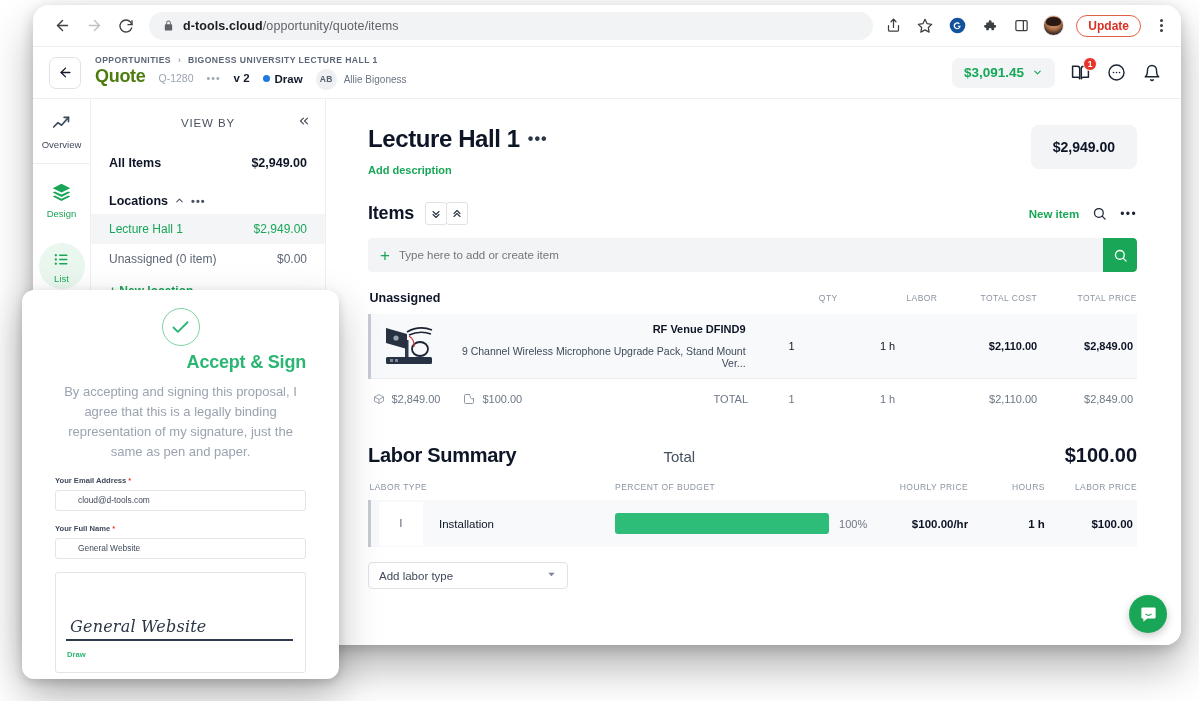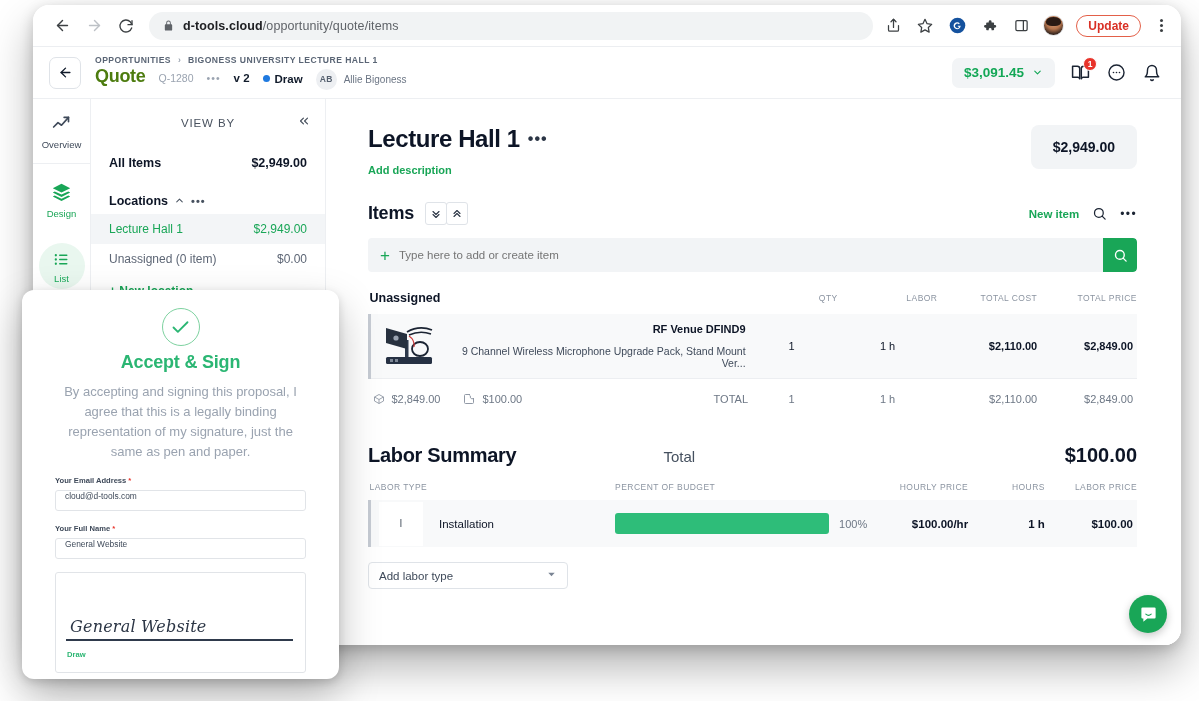--- a/index.html
+++ b/index.html
@@ -244,27 +244,27 @@
   .modal {
     position: absolute; left: 22px; top: 290px; width: 317px; height: 389px;
     background: #fff; border-radius: 12px;
     box-shadow: 0 18px 40px rgba(0,0,0,0.26), 0 3px 10px rgba(0,0,0,0.14);
     padding: 12px 33px 0; text-align: center; overflow: hidden;
   }
   .check-circle {
     width: 38px; height: 38px; border-radius: 50%; border: 1.6px solid #7ed2a0;
     margin: 6px auto 0; display: flex; align-items: center; justify-content: center;
   }
-  .modal-h { color: #2bb673; font-size: 18px; font-weight: 700; margin-top: 6px; letter-spacing: -.2px; }
+  .modal-h { color: #2bb673; font-size: 18px; font-weight: 700; margin-top: 6px; letter-spacing: -.2px; text-align: right; }
   .modal-p { font-size: 13px; color: #9aa3b0; line-height: 1.55; margin-top: 9px; padding: 0 2px; }
   .fld-lab { font-size: 7.6px; font-weight: 700; color: #3f4a5a; text-align: left; margin-top: 13px; }
   .fld-lab .req { color: #e8332a; margin-left: 2px; }
   .fld {
     height: 21px; border: 1px solid #e1e4e8; border-radius: 3px; margin-top: 5px;
-    display: flex; padding: 0 9px; font-size: 8.4px; color: #3f4a5a;
+    display: flex; align-items: center; padding: 0 22px; font-size: 8.4px; color: #3f4a5a;
   }
   .sig-box {
     border: 1px solid #e1e4e8; border-radius: 3px; margin-top: 13px; height: 101px;
     position: relative; text-align: left;
   }
   .sig-text {
     position: absolute; left: 14px; bottom: 36px; font-size: 16px; color: #2b3545;
     font-family: "DejaVu Serif", serif; font-style: italic; letter-spacing: .2px;
   }
   .sig-line { position: absolute; left: 10px; right: 12px; bottom: 31px; height: 1.4px; background: #2f3a4c; }

